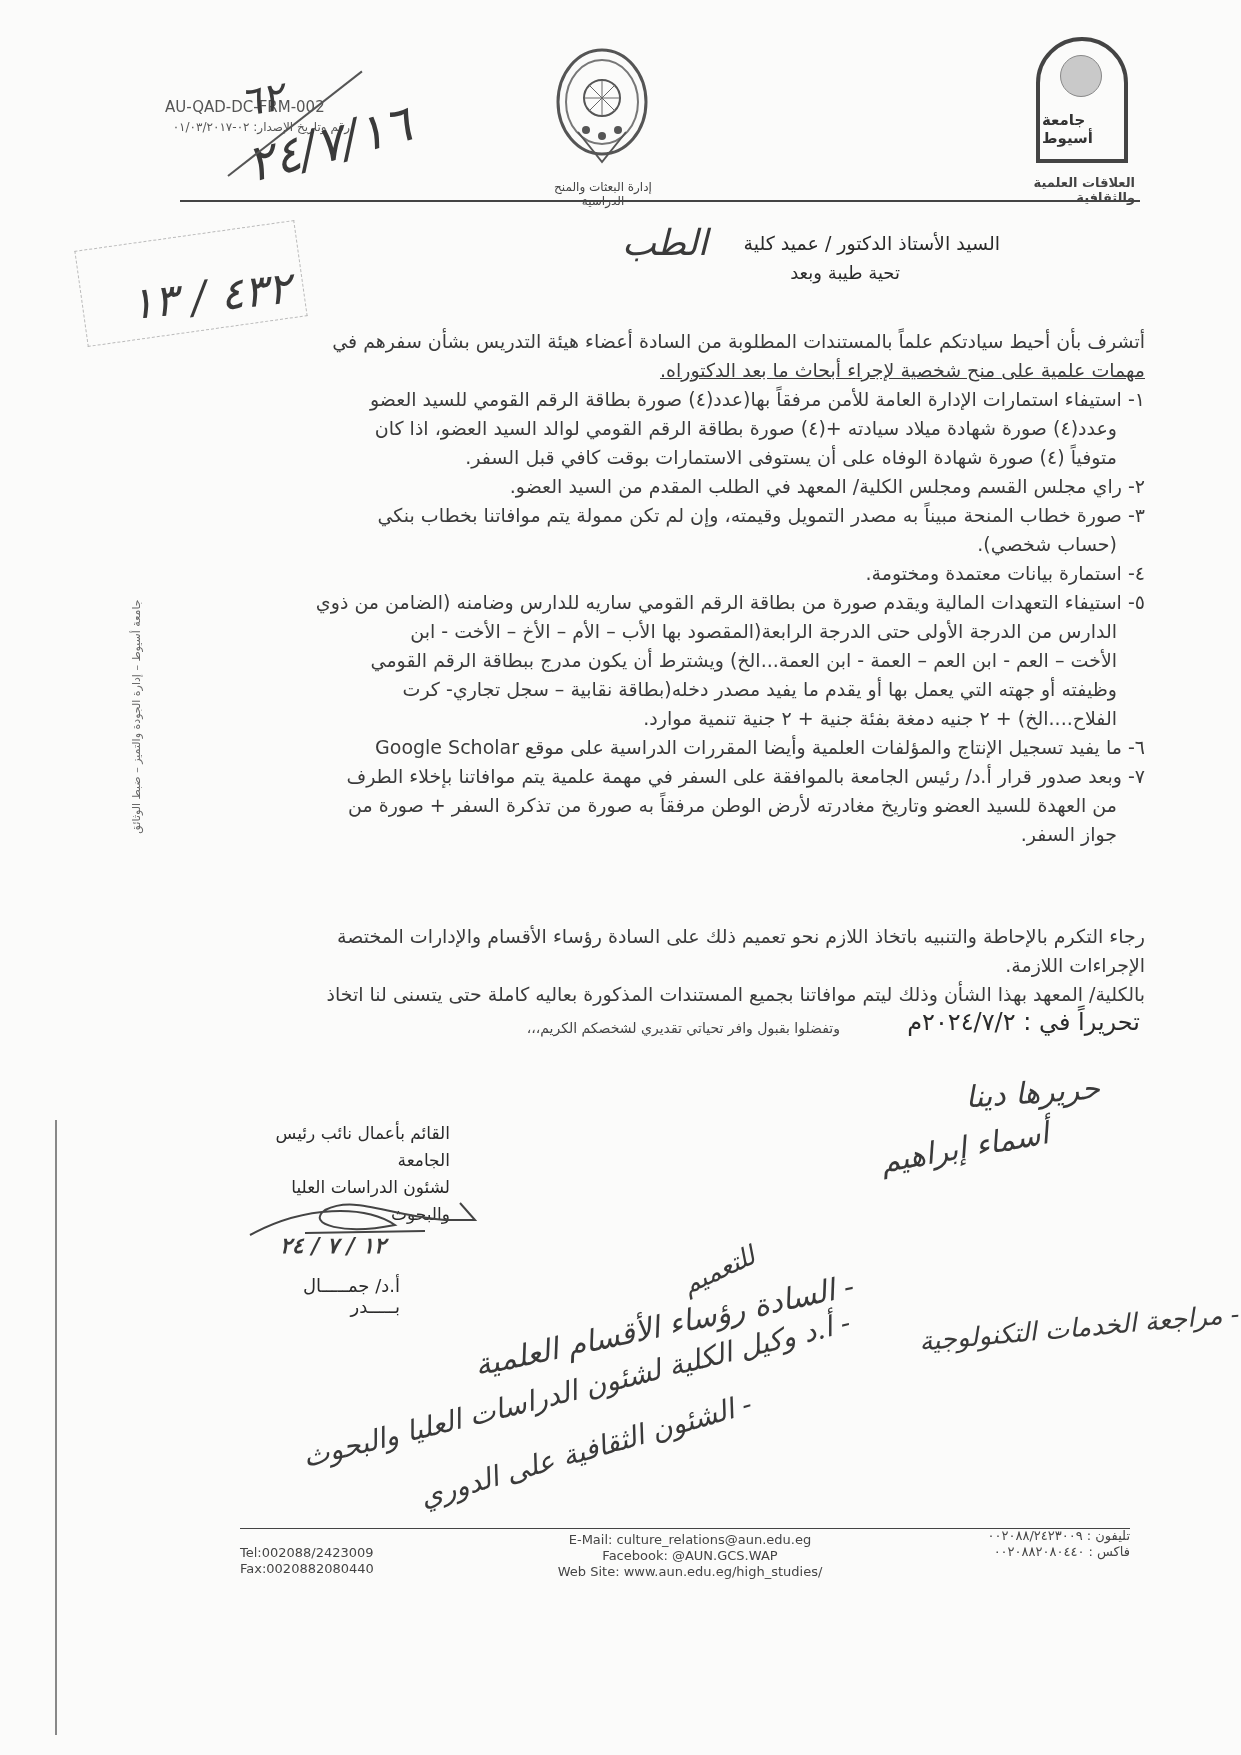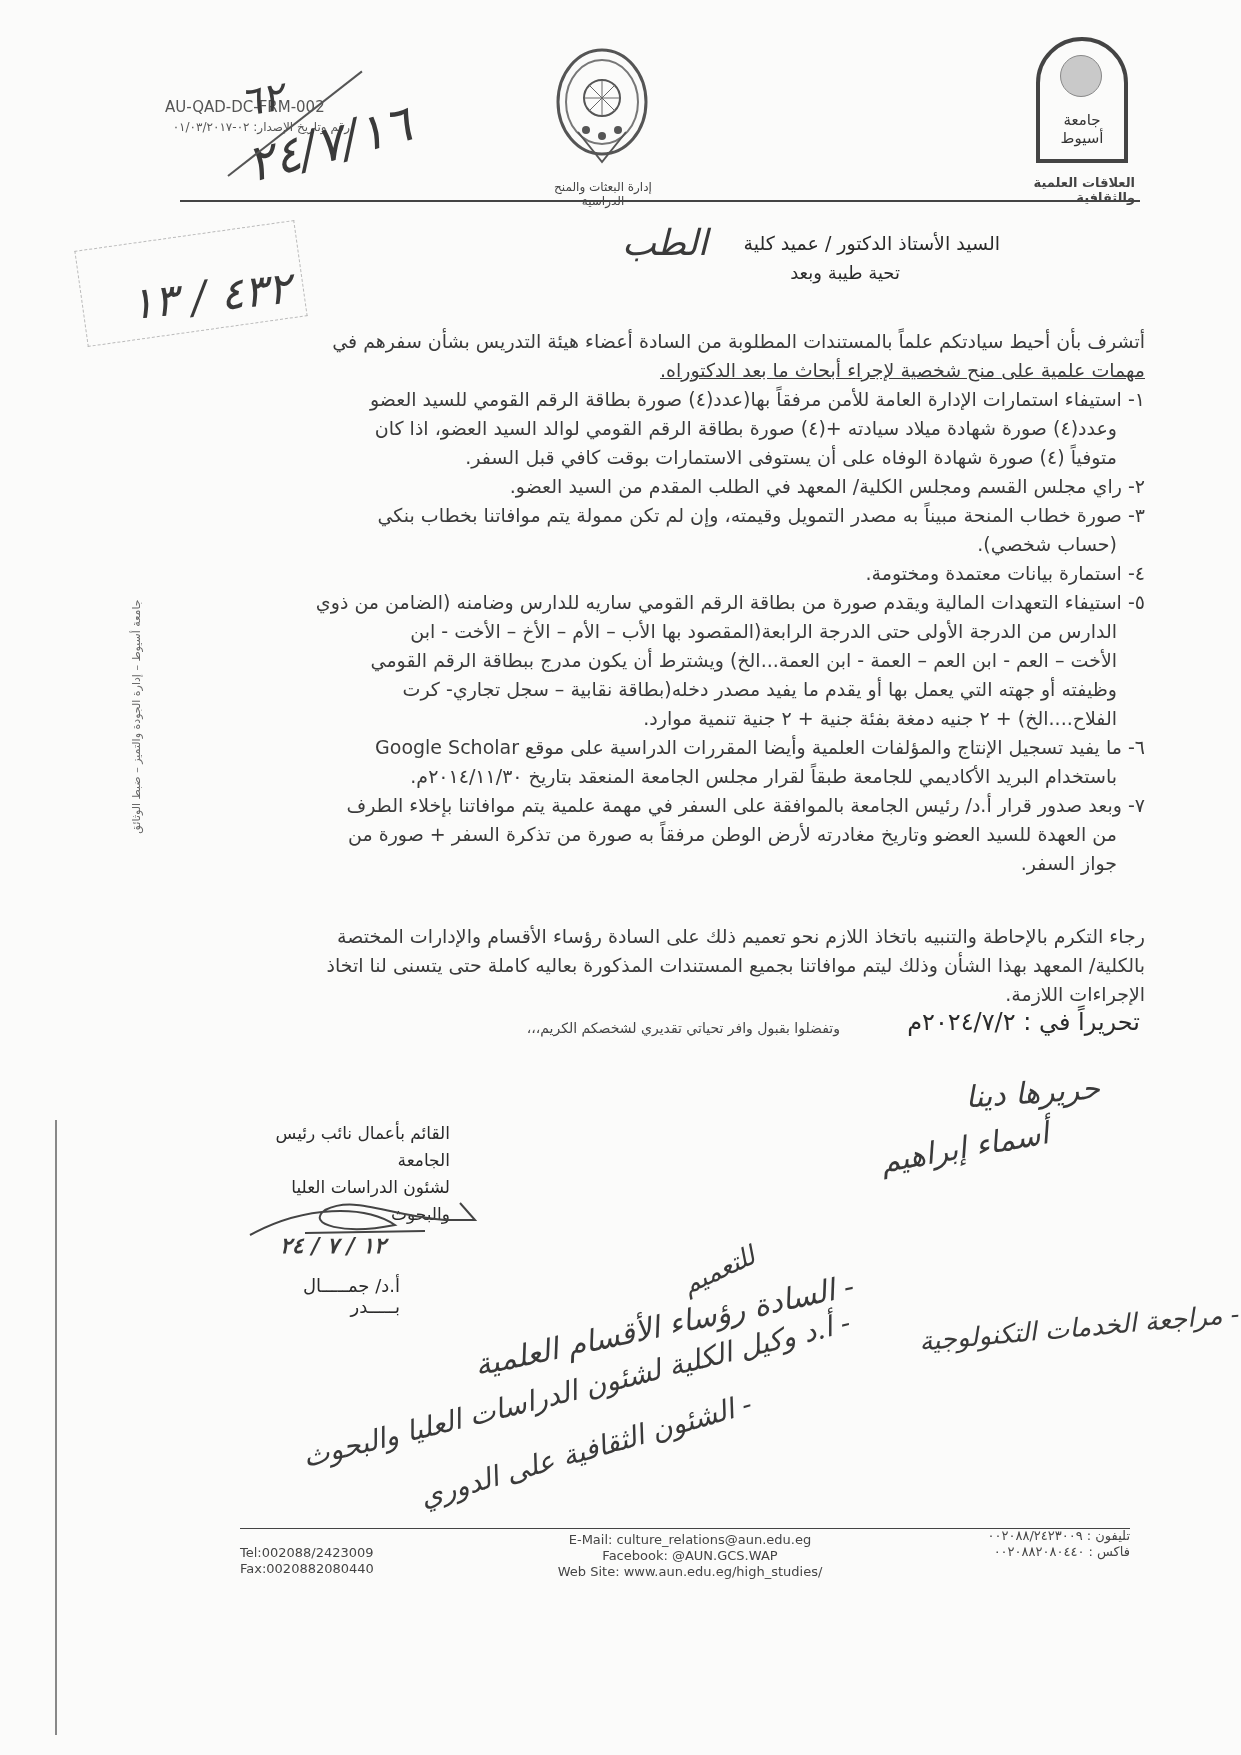--- a/index.html
+++ b/index.html
@@ -36,21 +36,21 @@
     <circle cx="38" cy="90" r="4" fill="#555"></circle>
       <circle cx="54" cy="96" r="4" fill="#555"></circle>
       <circle cx="70" cy="90" r="4" fill="#555"></circle>
     <path d="M30 92 L54 122 L78 92" fill="none" stroke="#555" stroke-width="2"></path>
   </svg>
 </div>
 <div class="abs" style="left:538px;top:180px;width:130px;text-align:center;font-size:12px;color:#444;">إدارة البعثات والمنح الدراسية</div>
 
 <div class="logo-arch" style="left:1036px;top:37px;width:84px;height:118px;">
   <div class="abs" style="left:20px;top:14px;width:40px;height:40px;border-radius:50%;background:#c9c9c9;border:1px solid #888;"></div>
-  <div class="abs" style="left:2px;top:70px;width:80px;text-align:center;font-size:15px;font-weight:normal;color:#333;line-height:18px;">جامعة أسيوط</div>
+  <div class="abs" style="left:2px;top:70px;width:80px;text-align:left;font-size:15px;font-weight:bold;color:#333;line-height:18px;">جامعة أسيوط</div>
 </div>
 <div class="abs rtl" style="left:990px;top:175px;width:145px;font-size:13px;font-weight:bold;color:#444;">العلاقات العلمية والثقافية</div>
 
 <div class="hr" style="left:180px;top:200px;width:960px;"></div>
 
 <div class="abs" style="left:80px;top:235px;width:220px;height:95px;border:1px dashed #bbb;transform:rotate(-8deg);"></div>
 <div class="abs hand" style="left:130px;top:270px;font-size:44px;transform:rotate(-6deg);">٤٣٢ / ١٣</div>
 
 <div class="abs" style="left:-20px;top:710px;width:300px;font-size:11px;color:#666;direction:rtl;text-align:center;transform:rotate(-90deg);transform-origin:center;left:-14px;">جامعة أسيوط – إدارة الجودة والتميز – ضبط الوثائق</div>
 <div class="abs" style="left:55px;top:1120px;width:2px;height:615px;background:#888;"></div>
@@ -84,33 +84,32 @@
   </div>
   <div>
     <span>٥-</span> <span>استيفاء التعهدات المالية ويقدم صورة من بطاقة الرقم القومي ساريه للدارس وضامنه (الضامن من ذوي</span><br>
     <span style="padding-right:28px">الدارس من الدرجة الأولى حتى الدرجة الرابعة(المقصود بها الأب – الأم – الأخ – الأخت - ابن</span><br>
     <span style="padding-right:28px">الأخت – العم - ابن العم – العمة - ابن العمة...الخ) ويشترط أن يكون مدرج ببطاقة الرقم القومي</span><br>
     <span style="padding-right:28px">وظيفته أو جهته التي يعمل بها أو يقدم ما يفيد مصدر دخله(بطاقة نقابية – سجل تجاري- كرت</span><br>
     <span style="padding-right:28px">الفلاح....الخ) + ٢ جنيه دمغة بفئة جنية + ٢ جنية تنمية موارد.</span>
   </div>
   <div>
     <span>٦-</span> <span>ما يفيد تسجيل الإنتاج والمؤلفات العلمية وأيضا المقررات الدراسية على موقع Google Scholar</span><br>
-    <span style="padding-right:28px">باستخدام البريد الأكاديمي للجامعة طبقاً لقرار مجلس الجامعة المنعقد بتاريخ ٢٠١٤/١١/٣٠م.</span>
   </div>
   <div>
     <span>٧-</span> <span>وبعد صدور قرار أ.د/ رئيس الجامعة بالموافقة على السفر في مهمة علمية يتم موافاتنا بإخلاء الطرف</span><br>
     <span style="padding-right:28px">من العهدة للسيد العضو وتاريخ مغادرته لأرض الوطن مرفقاً به صورة من تذكرة السفر + صورة من</span><br>
     <span style="padding-right:28px">جواز السفر.</span>
   </div>
 </div>
 
 <div class="abs rtl p" style="left:200px;top:922px;width:945px;">
   <div>رجاء التكرم بالإحاطة والتنبيه باتخاذ اللازم نحو تعميم ذلك على السادة رؤساء الأقسام والإدارات المختصة</div>
+  <div>الإجراءات اللازمة.</div>
   <div>بالكلية/ المعهد بهذا الشأن وذلك ليتم موافاتنا بجميع المستندات المذكورة بعاليه كاملة حتى يتسنى لنا اتخاذ</div>
-  <div>الإجراءات اللازمة.</div>
 </div>
 
 <div class="abs rtl" style="left:400px;top:1020px;width:440px;font-size:14px;color:#444;">وتفضلوا بقبول وافر تحياتي تقديري لشخصكم الكريم،،،</div>
 <div class="abs rtl" style="left:840px;top:1008px;width:300px;font-size:24px;">تحريراً في : ٢٠٢٤/٧/٢م</div>
 
 <div class="abs hand rtl" style="left:820px;top:1080px;width:280px;font-size:30px;transform:rotate(-4deg);">حريرها دينا</div>
 <div class="abs hand rtl" style="left:820px;top:1135px;width:230px;font-size:30px;transform:rotate(-10deg);">أسماء إبراهيم</div>
 
 <div class="abs rtl" style="left:250px;top:1120px;width:200px;font-size:17px;line-height:27px;">
   <div>القائم بأعمال نائب رئيس الجامعة</div>

